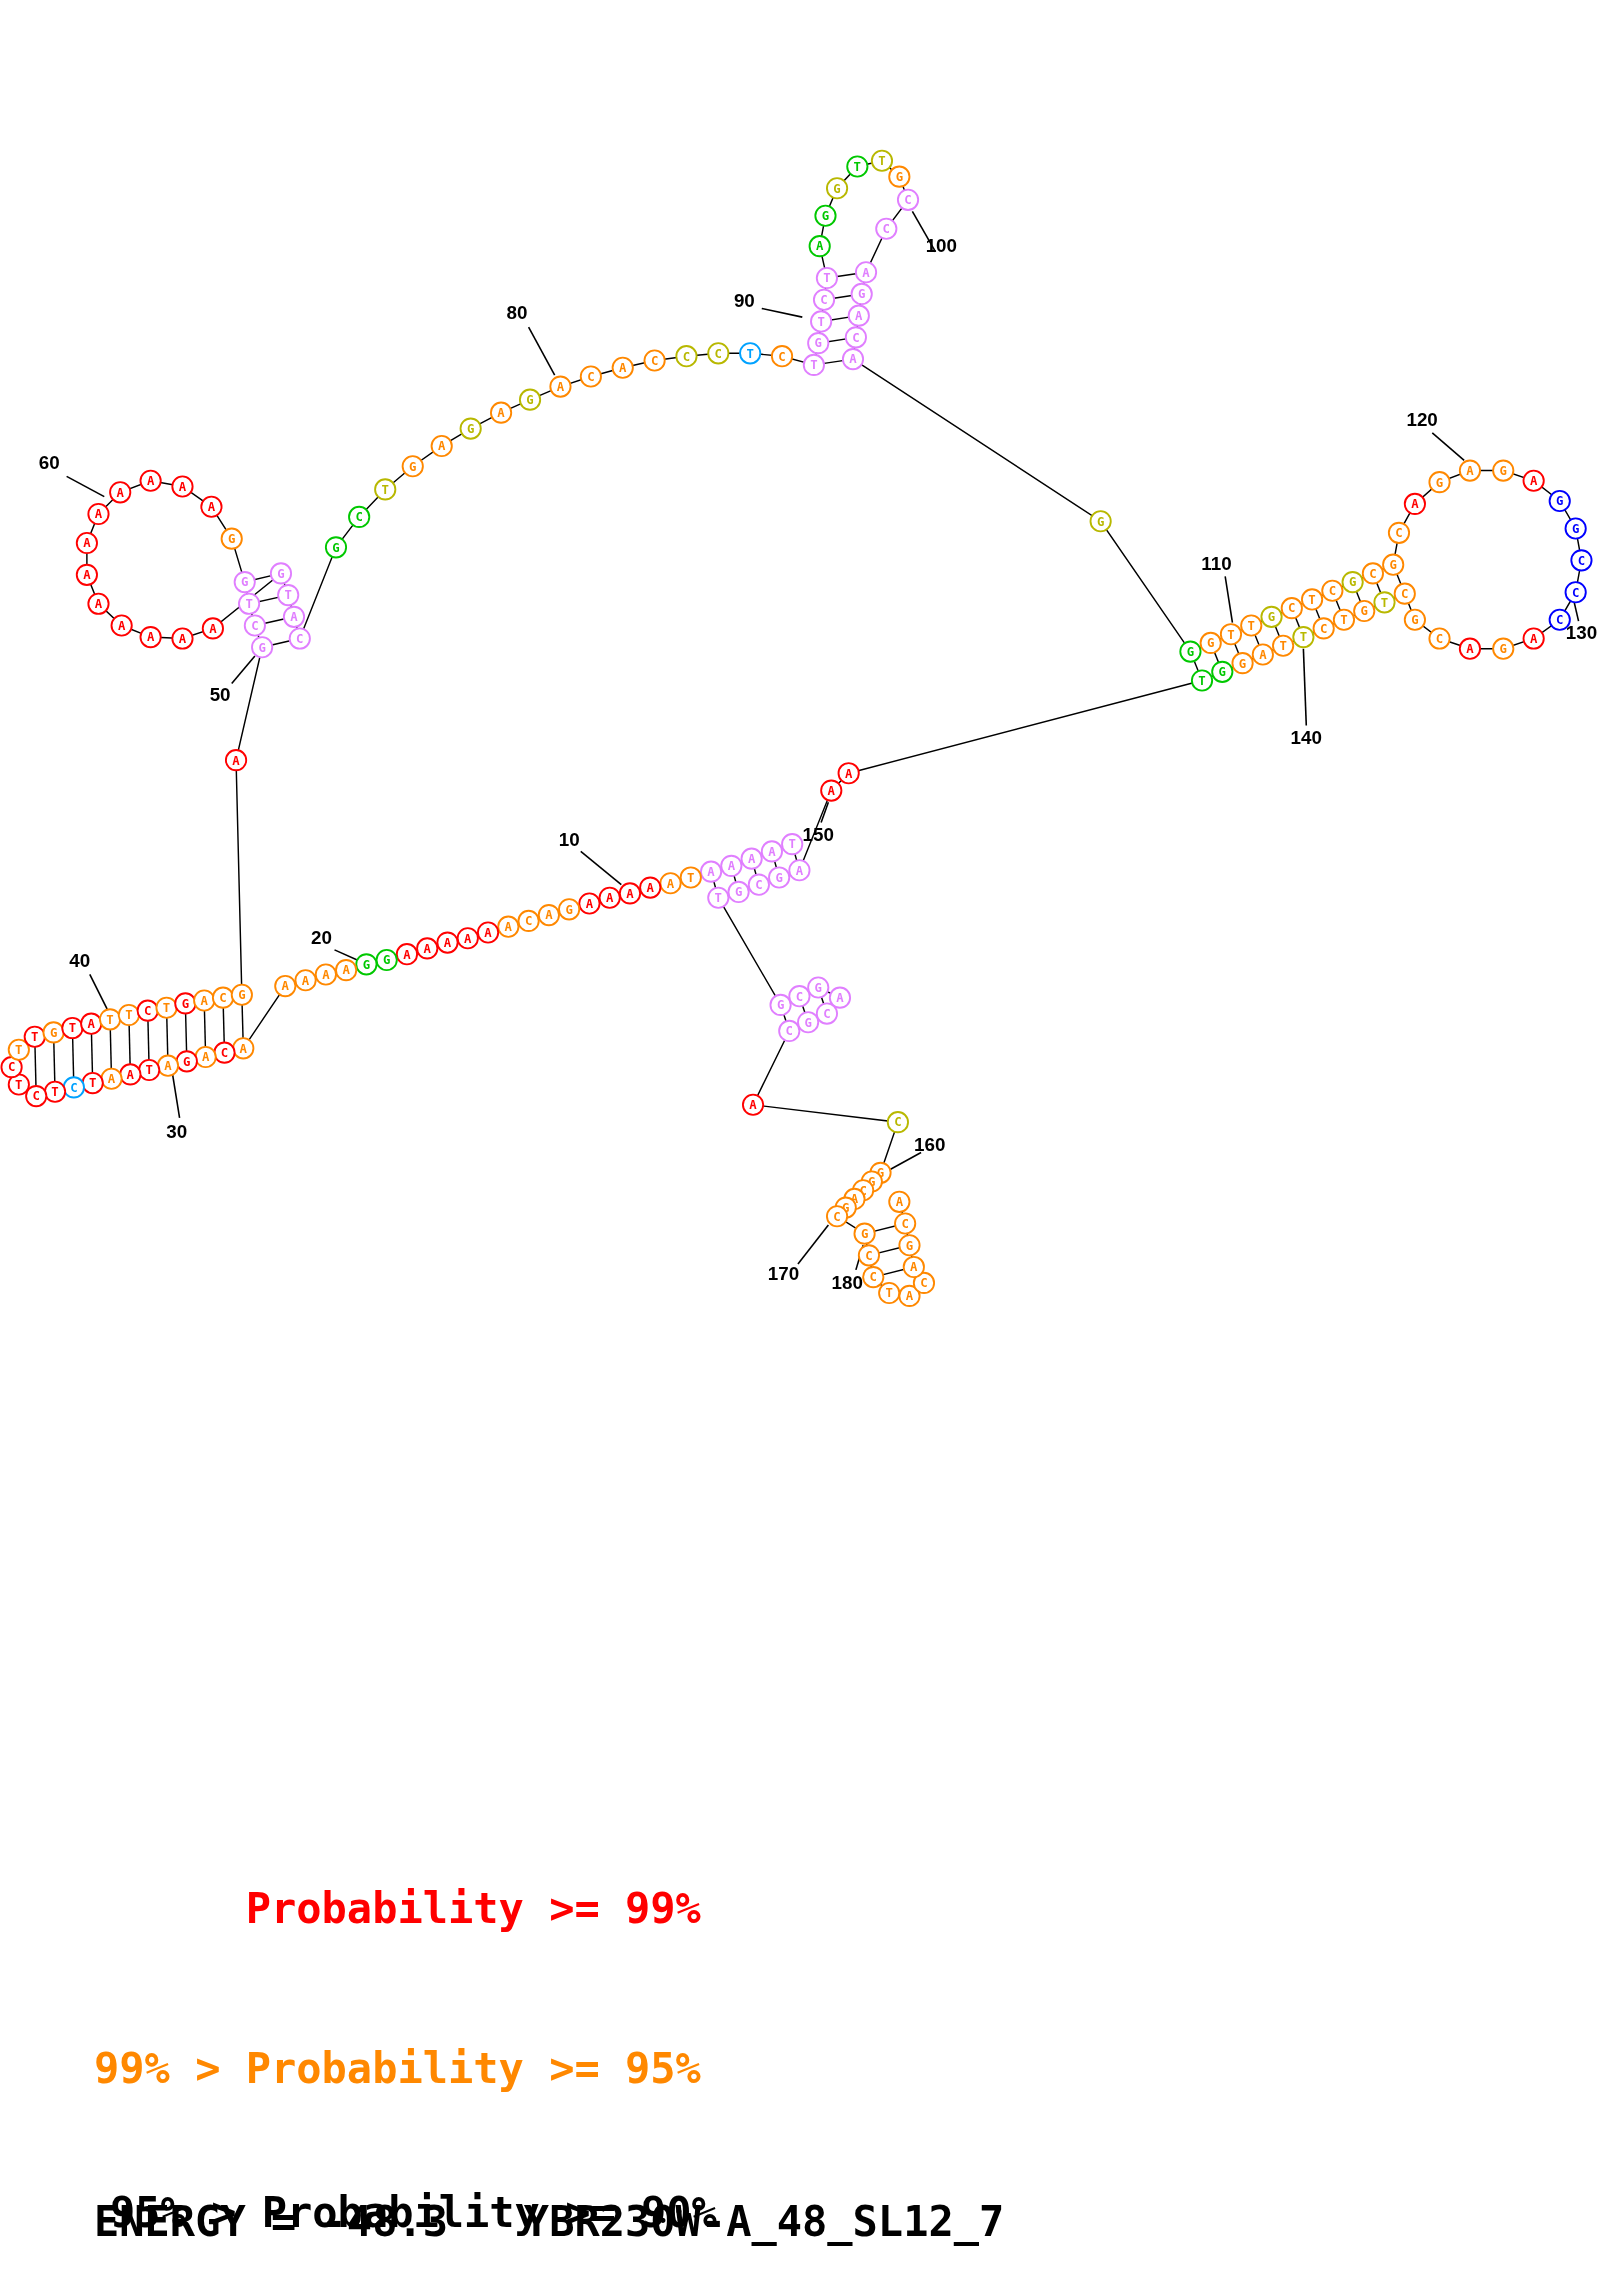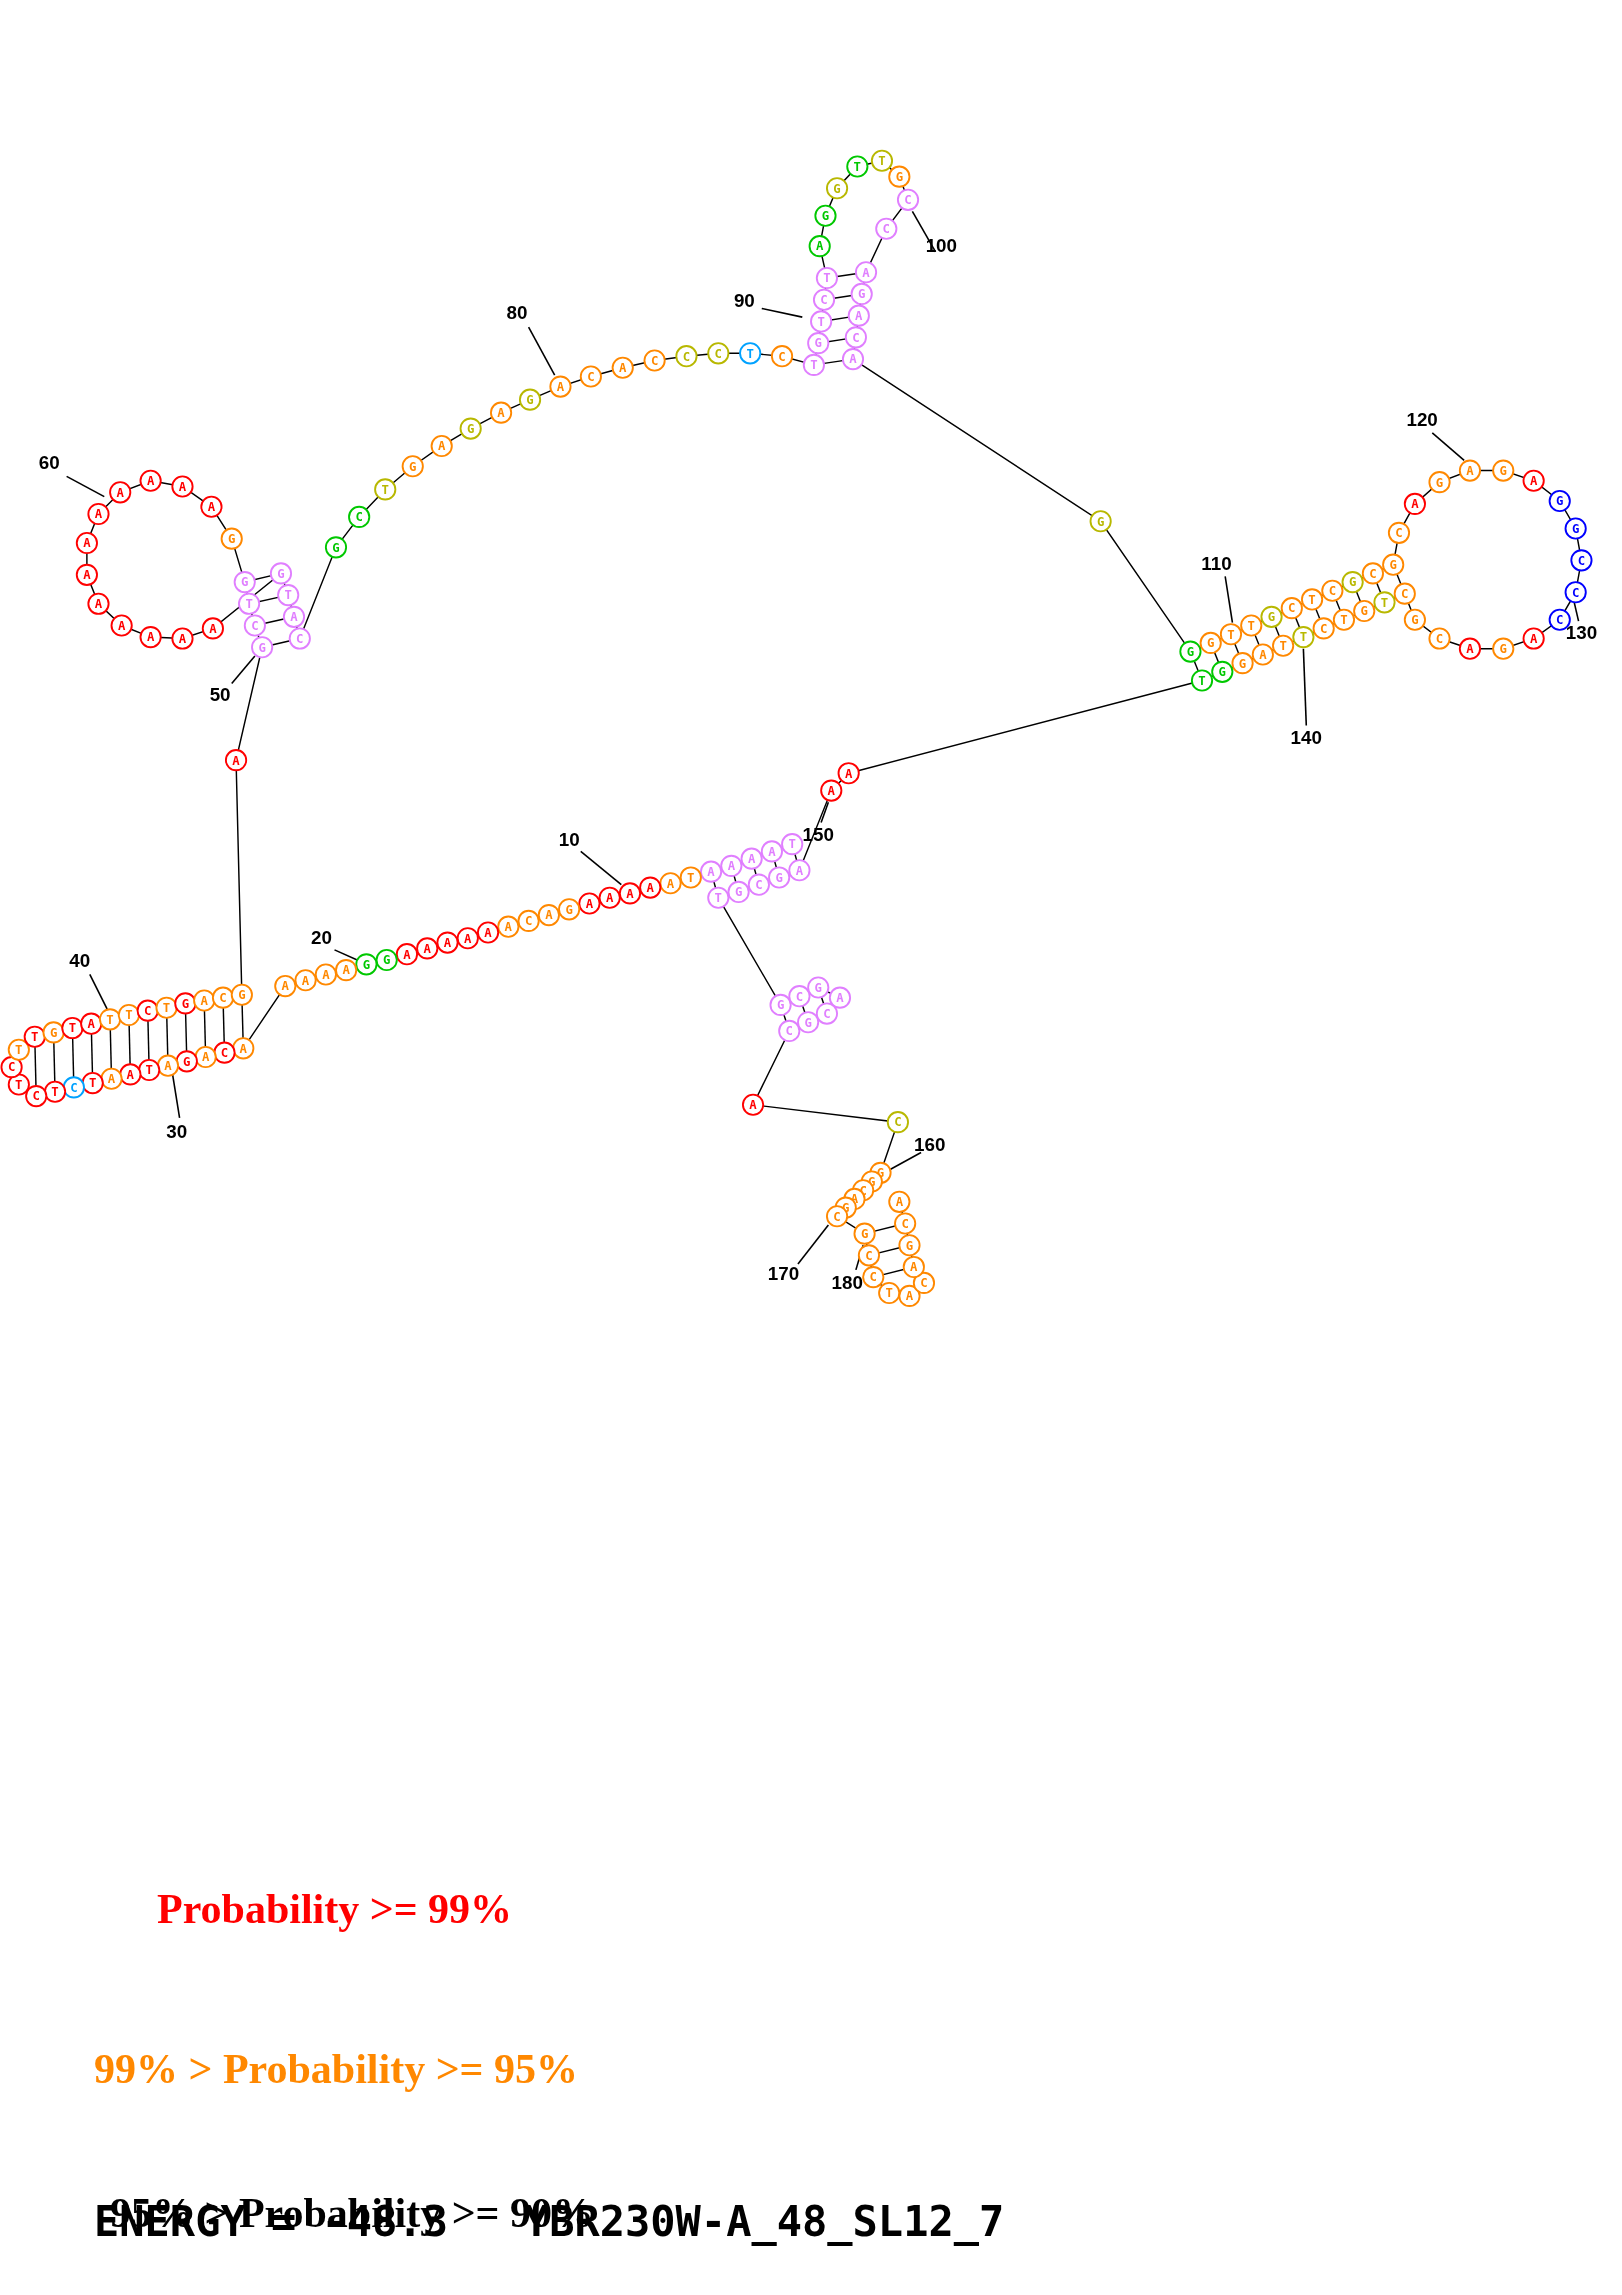--- a/index.html
+++ b/index.html
@@ -1,21 +1,21 @@
 <!DOCTYPE html>
 <html style="font-size:10.5px"><head>
 <meta charset="utf-8">
 <style>
   html,body{margin:0;padding:0;background:#ffffff;}
   #page{position:relative;width:1622px;height:2295px;background:#ffffff;overflow:hidden;
         font-family:"DejaVu Sans Mono", monospace;}
   #structure-svg{position:absolute;left:0;top:0;}
   #legend{position:absolute;left:94px;top:1789px;font:bold 42px "DejaVu Sans Mono", monospace;
           line-height:48px;white-space:pre;}
-  .legend-row{white-space:pre;font-family:Liberation Serif, serif;}
+  .legend-row{white-space:pre;}
   #energy-line{position:absolute;left:94px;top:2197px;font:bold 42px "DejaVu Sans Mono", monospace;
                color:#000000;white-space:pre;}
 </style>
 </head>
 <body>
 
 <div id="page">
 
   <svg id="structure-svg" width="1622" height="2295" viewBox="0 0 1120 1585" preserveAspectRatio="none">
     <g id="g-backbone">

